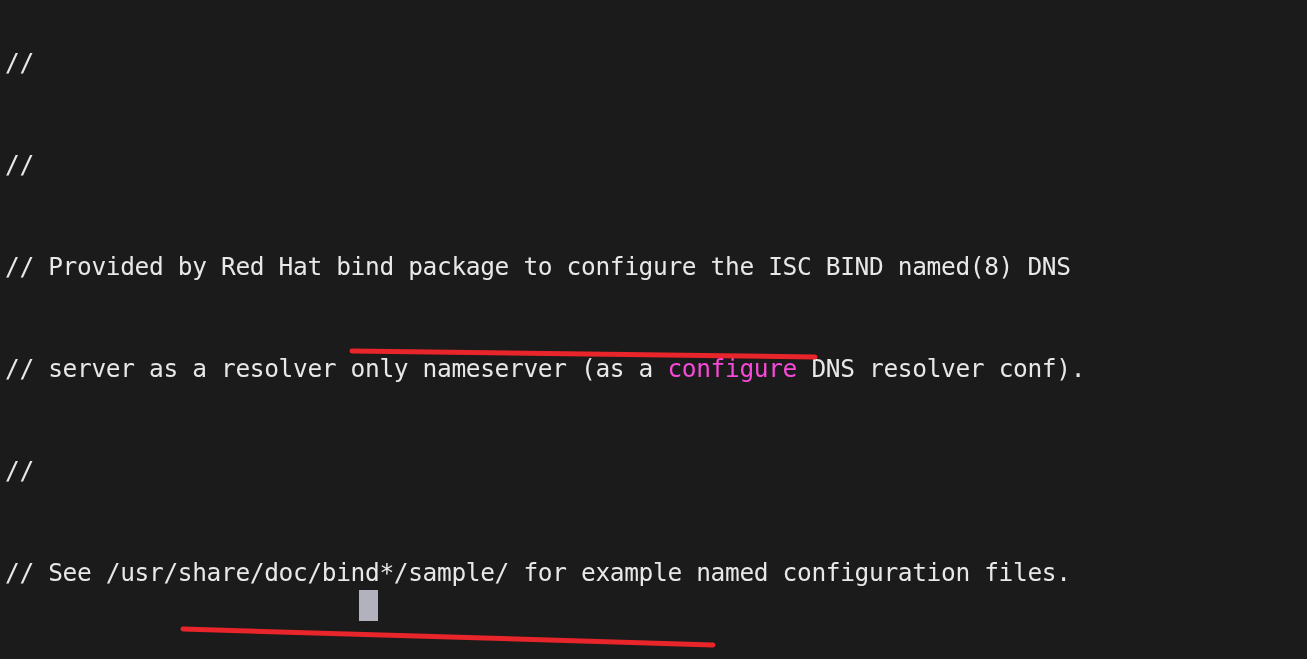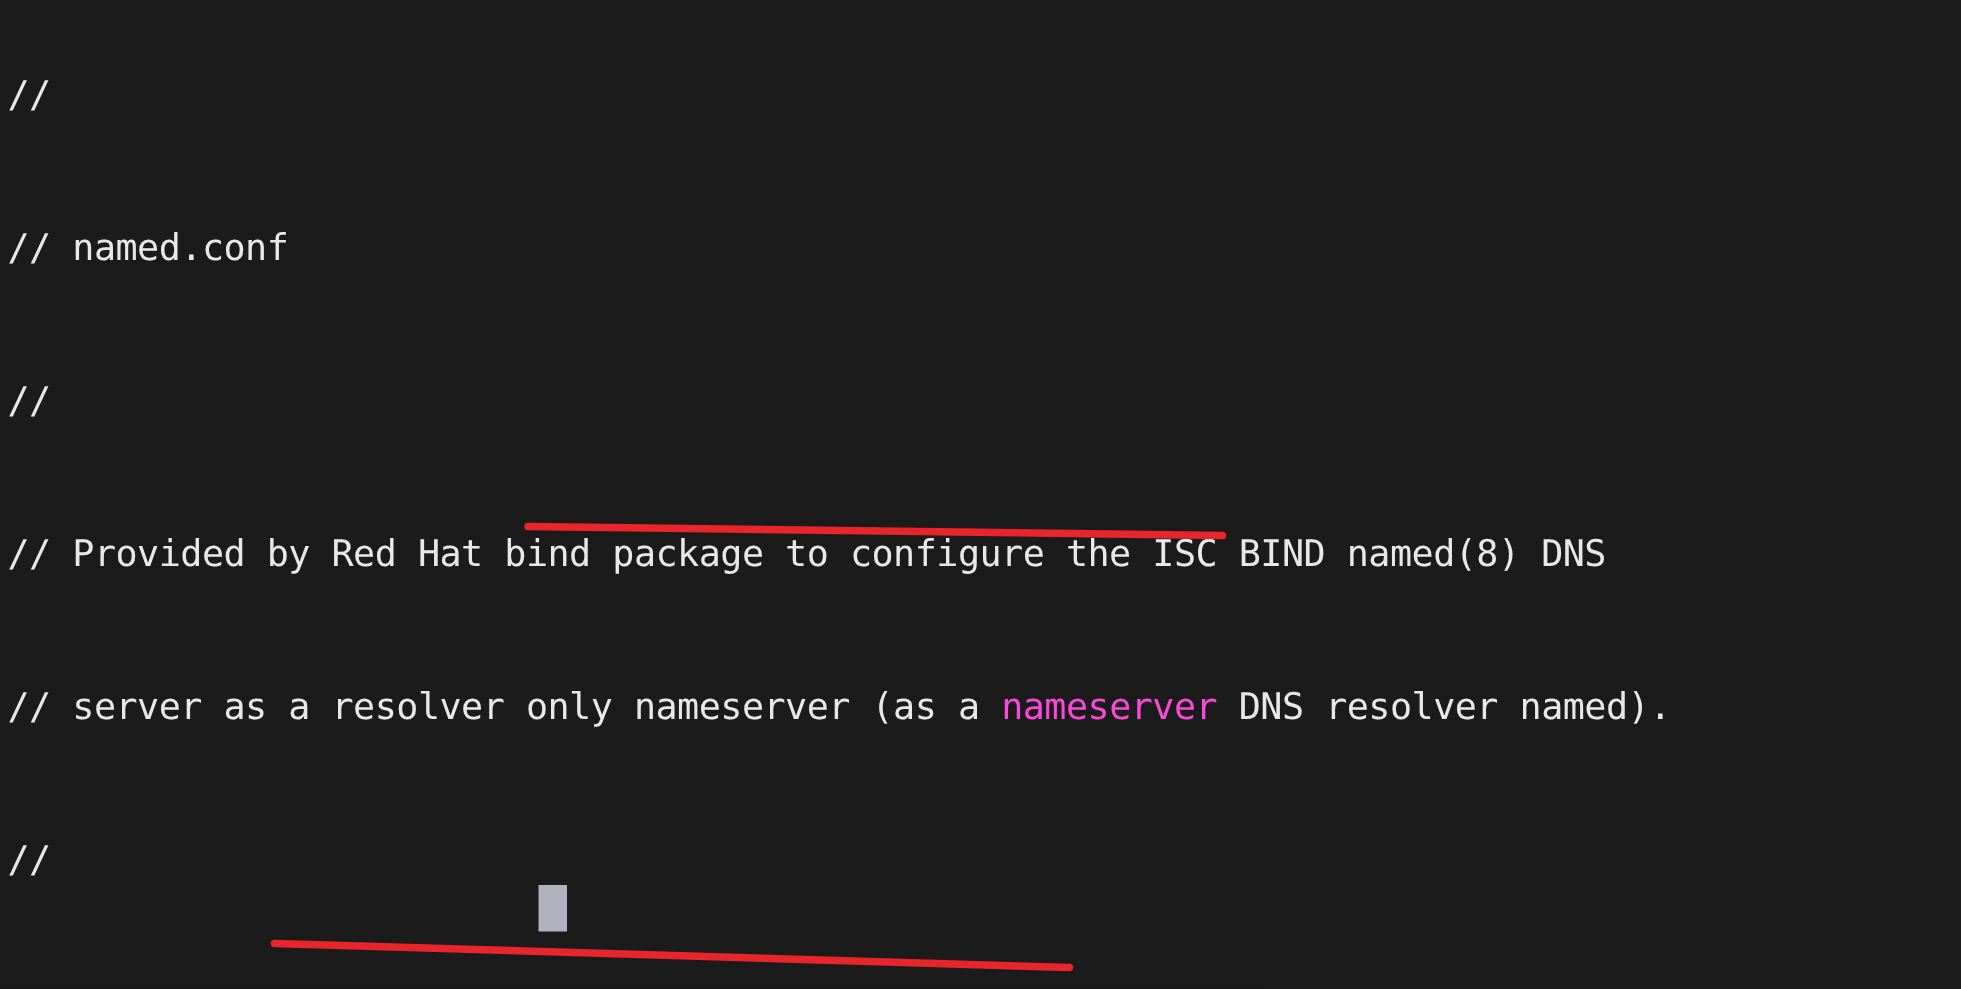--- a/index.html
+++ b/index.html
@@ -51,24 +51,23 @@
     pointer-events: none;
   }
 </style>
 </head>
 <body>
 
 <div id="screen" style="background: rgb(27, 27, 27);">
 
   <div id="code" style="color: rgb(232, 232, 232); font-size: 24.5px; line-height: 34px;">
     <span class="ln">//</span>
-    <span class="ln">// named.conf</span>
     <span class="ln">//</span>
     <span class="ln">// Provided by Red Hat bind package to configure the ISC BIND named(8) DNS</span>
-    <span class="ln"><span>// server as a resolver only nameserver (as a </span><span class="kw-host" style="color: rgb(248, 73, 217);">nameserver</span><span> DNS resolver named).</span></span>
+    <span class="ln"><span>// server as a resolver only nameserver (as a </span><span class="kw-host" style="color: rgb(248, 73, 217);">configure</span><span> DNS resolver conf).</span></span>
     <span class="ln">//</span>
     <span class="ln">// See /usr/share/doc/bind*/sample/ for example named configuration files.</span>
     
     
     
     
     
     
     
     

